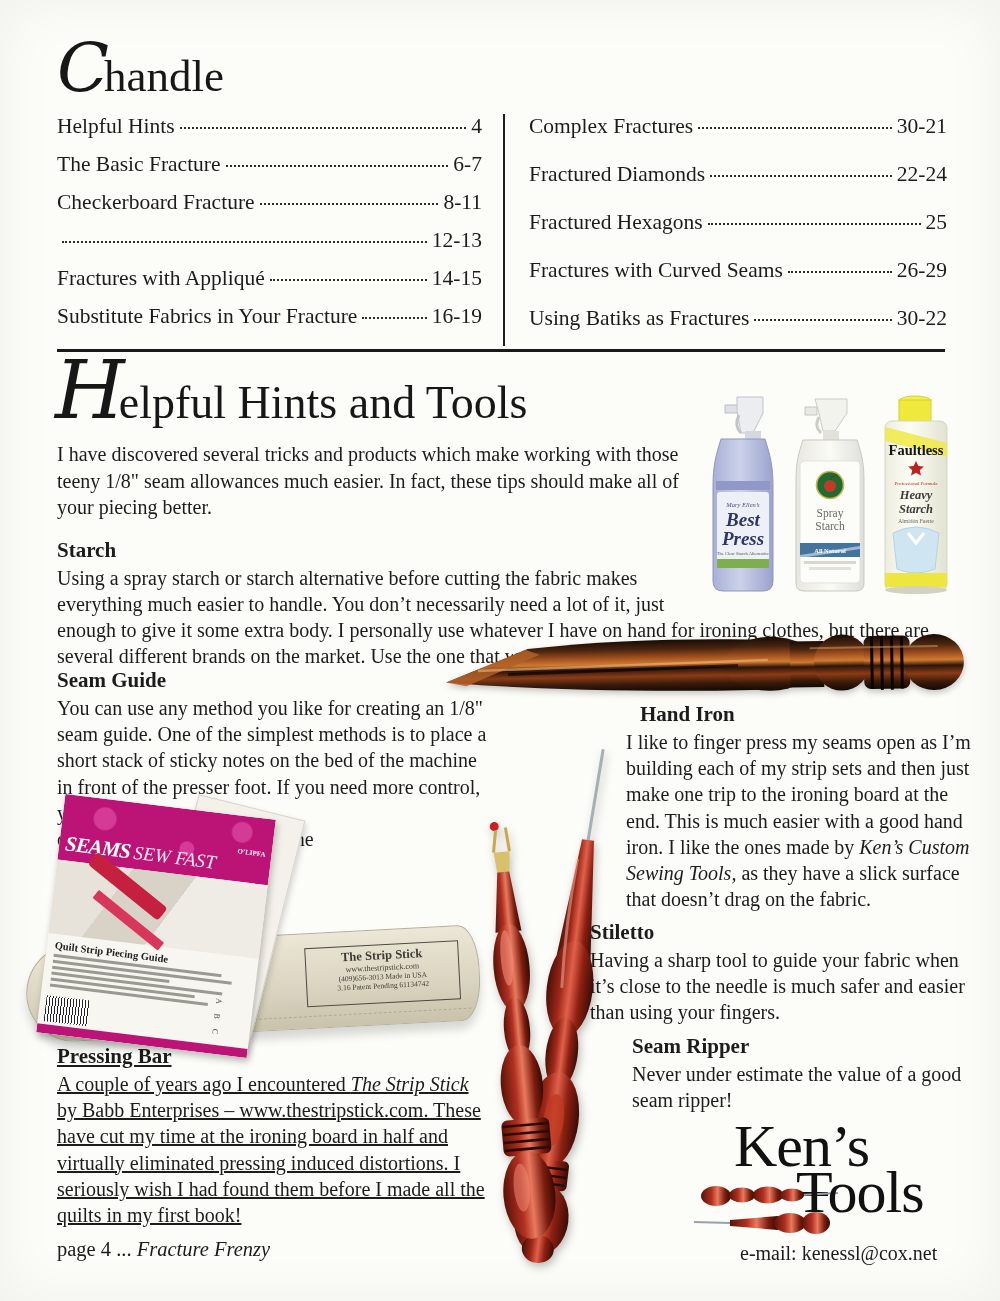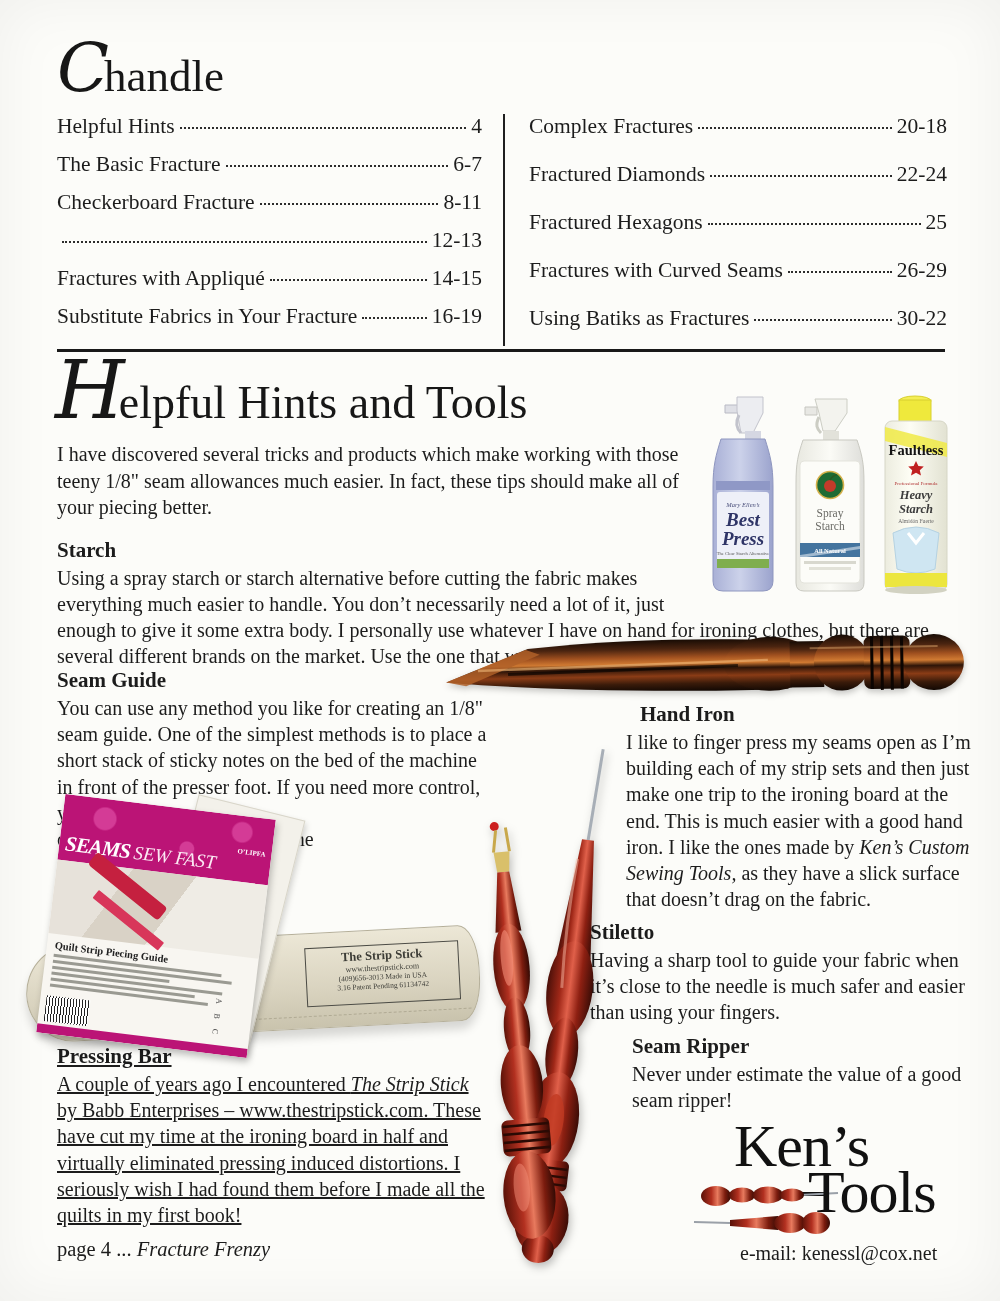--- a/index.html
+++ b/index.html
@@ -83,21 +83,21 @@
   .stick-seam{position:absolute;left:16px;right:10px;bottom:12px;border-top:1px dashed #b0aa94;}
   .stick-label{position:absolute;right:20px;top:15px;width:152px;height:54px;border:1px solid #4a4a44;
       text-align:center;color:#3c3c36;padding-top:3px;}
   .stick-label .l1{font-size:12.5px;font-weight:bold;}
   .stick-label .l2{font-size:8px;}
   .stick-label .l3,.stick-label .l4{font-size:7.5px;}
   
   .brand{left:688px;top:1116px;width:292px;height:132px;font-family:"Liberation Serif",serif;}
   .brand .kens{position:absolute;left:46px;top:0;font-size:60px;line-height:1;color:#111;letter-spacing:-1px;}
   .brand .tbar{position:absolute;left:100px;top:76px;width:40px;height:4px;background:#111;}
-  .brand .tools-word{position:absolute;left:120px;top:46px;font-size:60px;line-height:1;color:#111;letter-spacing:-1px;}
+  .brand .tools-word{position:absolute;left:108px;top:46px;font-size:60px;line-height:1;color:#111;letter-spacing:-1px;}
   .brand svg{position:absolute;left:0;top:64px;}
   .email{left:740px;top:1242px;font-size:20px;}
   
   .handiron-img{left:438px;top:626px;z-index:1;}
   .crossed-tools{left:420px;top:748px;z-index:4;pointer-events:none;}
   svg{overflow:visible;}
 </style>
 </head>
 <body>
 
@@ -135,21 +135,21 @@
             <span class="toc-label">Substitute Fabrics in Your Fracture</span>
             <span class="dots"></span>
             <span class="toc-pages">16-19</span>
           </li>
       </ul>
       <div class="toc-divider"></div>
       <ul class="toc right">
         <li class="toc-row">
             <span class="toc-label">Complex Fractures</span>
             <span class="dots"></span>
-            <span class="toc-pages">20-18</span>
+            <span class="toc-pages">30-21</span>
           </li>
         <li class="toc-row">
             <span class="toc-label">Fractured Diamonds</span>
             <span class="dots"></span>
             <span class="toc-pages">22-24</span>
           </li>
         <li class="toc-row">
             <span class="toc-label">Fractured Hexagons</span>
             <span class="dots"></span>
             <span class="toc-pages">25</span>

